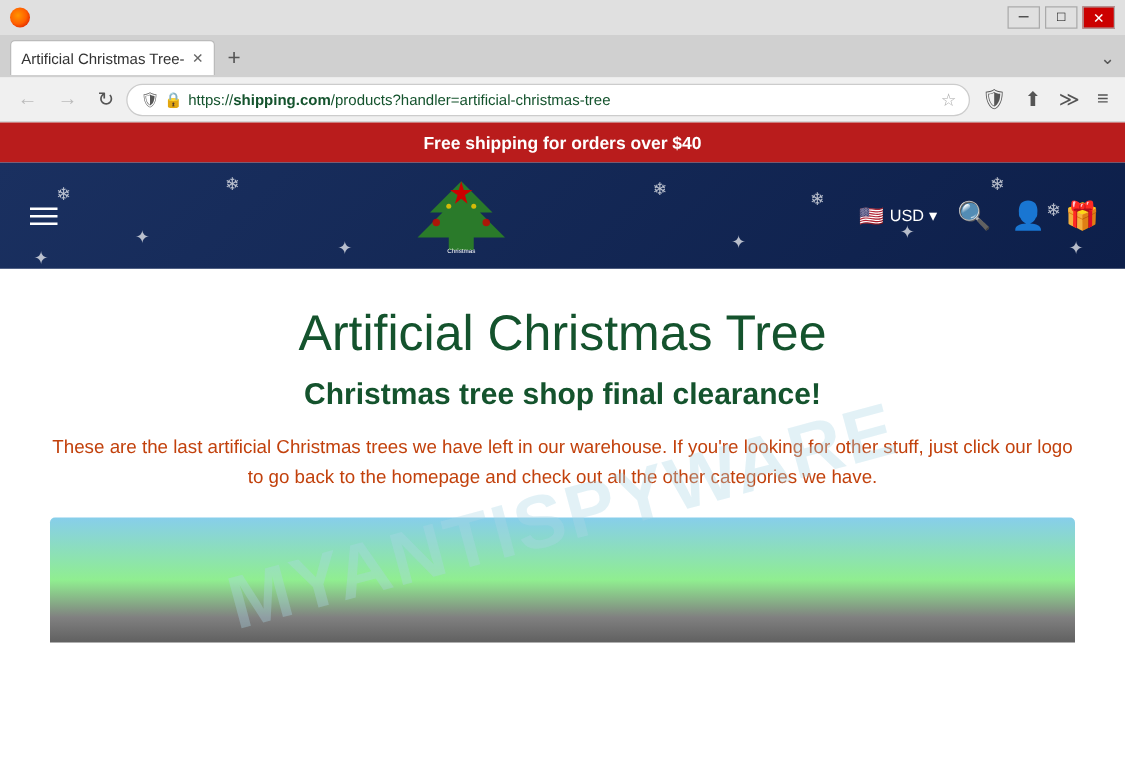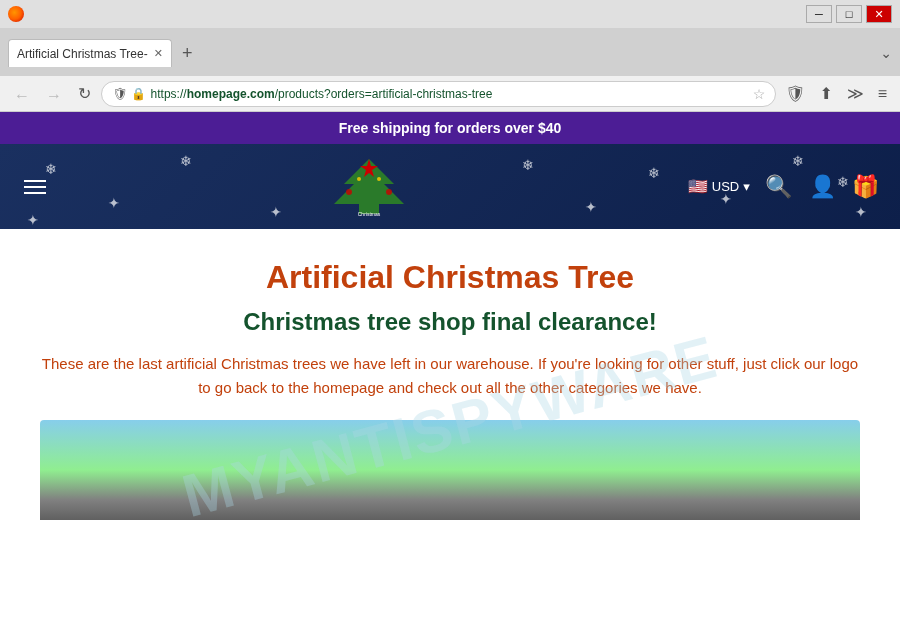--- a/index.html
+++ b/index.html
@@ -5,59 +5,59 @@
     * { margin: 0; padding: 0; box-sizing: border-box; }
     body { width: 900px; height: 623px; overflow: hidden; font-family: Arial, sans-serif; background: #fff; }
     .title-bar { display: flex; align-items: center; justify-content: space-between; padding: 4px 8px; background: #e0e0e0; height: 28px; }
     .title-bar-left { display: flex; align-items: center; gap: 6px; }
     .firefox-icon { width: 16px; height: 16px; border-radius: 50%; background: radial-gradient(circle at 40% 40%, #ff9500, #ff6000, #c00); display: inline-block; }
     .title-text { font-size: 12px; color: #333; flex: 1; text-align: center; }
     .window-controls { display: flex; gap: 4px; }
     .win-btn { width: 26px; height: 18px; background: #e0e0e0; border: 1px solid #aaa; font-size: 11px; display: flex; align-items: center; justify-content: center; cursor: pointer; }
     .win-btn.close { background: #c00; color: #fff; }
 
-    .tab-bar { display: flex; align-items: center; padding: 2px 8px 0; background: #d0d0d0; height: 48px; gap: 4px; }
+    .tab-bar { display: flex; align-items: center; padding: 2px 8px 0; background: #d0d0d0; height: 34px; gap: 4px; }
     .tab { display: flex; align-items: center; background: #f0f0f0; border: 1px solid #bbb; border-bottom: none; border-radius: 4px 4px 0 0; padding: 4px 8px; font-size: 12px; color: #333; height: 28px; min-width: 130px; gap: 6px; }
     .tab.active { background: #fff; }
     .tab-close { font-size: 11px; color: #666; cursor: pointer; margin-left: auto; }
     .new-tab-btn { font-size: 18px; color: #555; cursor: pointer; padding: 0 6px; }
     .tab-menu-btn { margin-left: auto; font-size: 14px; color: #555; cursor: pointer; }
 
     .nav-bar { display: flex; align-items: center; padding: 4px 8px; background: #f0f0f0; height: 36px; gap: 4px; border-bottom: 1px solid #ccc; }
     .nav-btn { background: none; border: none; font-size: 16px; color: #555; cursor: pointer; padding: 2px 6px; }
     .nav-btn:disabled { color: #bbb; cursor: default; }
     .address-bar { flex: 1; display: flex; align-items: center; background: #fff; border: 1px solid #ccc; border-radius: 20px; padding: 2px 10px; height: 26px; gap: 4px; }
     .address-shield { font-size: 12px; color: #555; }
     .address-lock { font-size: 12px; color: #555; }
     .address-text { font-size: 12px; color: #0060df; flex: 1; }
     .address-text span { color: #14532d; }
     .address-star { font-size: 14px; color: #aaa; cursor: pointer; }
     .nav-icons { display: flex; gap: 4px; align-items: center; }
     .nav-icon-btn { background: none; border: none; font-size: 16px; color: #555; cursor: pointer; padding: 2px 5px; }
 
     
-    .promo-banner { background: #4c1d95; color: #fff; text-align: center; padding: 8px; font-size: 14px; font-weight: bold; }
+    .promo-banner { background: #b91c1c; color: #fff; text-align: center; padding: 8px; font-size: 14px; font-weight: bold; }
 
     
     .site-header { background: #1a2a5e; background: linear-gradient(135deg, #1a3060 0%, #0d1f4a 100%); padding: 10px 20px; display: flex; align-items: center; justify-content: space-between; position: relative; overflow: hidden; min-height: 80px; }
     .snowflakes { position: absolute; top: 0; left: 0; right: 0; bottom: 0; pointer-events: none; overflow: hidden; }
     .snowflake { position: absolute; color: rgba(255,255,255,0.7); font-size: 14px; }
     .hamburger-btn { background: none; border: none; color: #fff; cursor: pointer; font-size: 20px; display: flex; flex-direction: column; gap: 4px; padding: 4px; }
     .hamburger-line { width: 22px; height: 2px; background: #fff; display: block; }
     .site-logo { display: flex; align-items: center; }
     .header-right { display: flex; align-items: center; gap: 16px; }
     .currency-selector { display: flex; align-items: center; gap: 4px; color: #fff; font-size: 13px; cursor: pointer; }
     .flag { font-size: 16px; }
     .header-search-btn { background: none; border: none; color: #fff; cursor: pointer; font-size: 22px; }
     .header-account-btn { background: none; border: none; color: #fff; cursor: pointer; font-size: 22px; }
     .header-cart-btn { background: none; border: none; color: #fff; cursor: pointer; font-size: 22px; }
 
     
     .main-content { background: #fff; padding: 30px 40px 20px; text-align: center; }
-    .page-title { font-size: 32px; color: #c2410c; font-weight: bold; margin-bottom: 12px; }
+    .page-title { font-size: 40px; color: #14532d; font-weight: normal; margin-bottom: 12px; }
     .page-subtitle { font-size: 24px; color: #14532d; font-weight: bold; margin-bottom: 16px; }
     .page-description { font-size: 15px; color: #c2410c; line-height: 1.6; max-width: 820px; margin: 0 auto 20px; }
 
     
     .watermark { position: absolute; top: 280px; left: 0; right: 0; font-size: 60px; font-weight: bold; color: rgba(173, 216, 230, 0.35); text-align: center; transform: rotate(-15deg); pointer-events: none; letter-spacing: 2px; z-index: 10; }
 
     
     .product-image-area { width: 820px; height: 100px; margin: 0 auto; background: linear-gradient(180deg, #87ceeb 0%, #90ee90 50%, #808080 80%, #606060 100%); border-radius: 4px 4px 0 0; overflow: hidden; }
 
     
@@ -91,21 +91,21 @@
   </div>
 
   <div class="nav-bar">
     <button class="nav-btn" disabled="">←</button>
     <button class="nav-btn" disabled="">→</button>
     <button class="nav-btn">↻</button>
     <div class="address-bar">
       <span class="address-shield">🛡</span>
       <span class="address-lock">🔒</span>
       <span class="address-text">
-        <span>https://</span><span style="font-weight:bold;">homepage.com</span><span>/products?orders=artificial-christmas-tree</span>
+        <span>https://</span><span style="font-weight:bold;">shipping.com</span><span>/products?handler=artificial-christmas-tree</span>
       </span>
       <span class="address-star">☆</span>
     </div>
     <div class="nav-icons">
       <button class="nav-icon-btn">🛡</button>
       <button class="nav-icon-btn">⬆</button>
       <button class="nav-icon-btn">≫</button>
       <button class="nav-icon-btn">≡</button>
     </div>
   </div>

